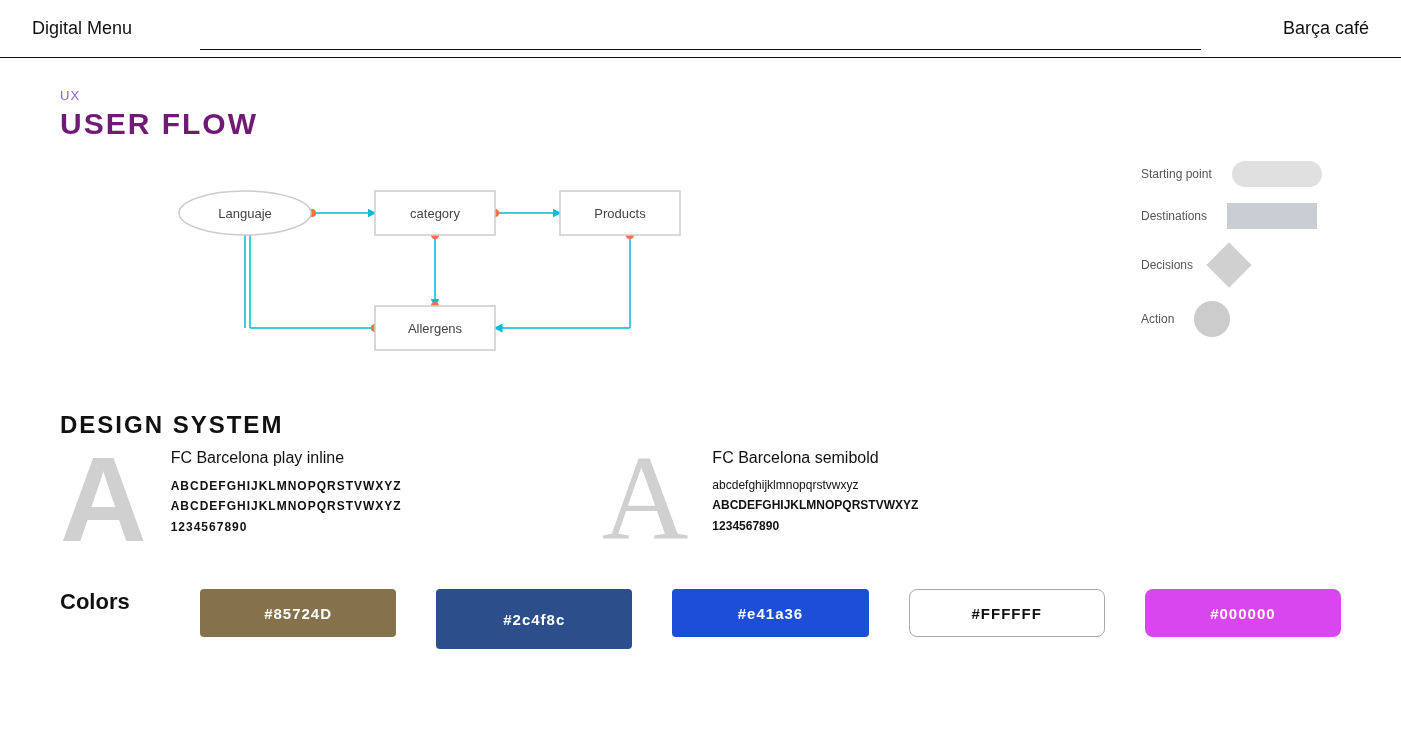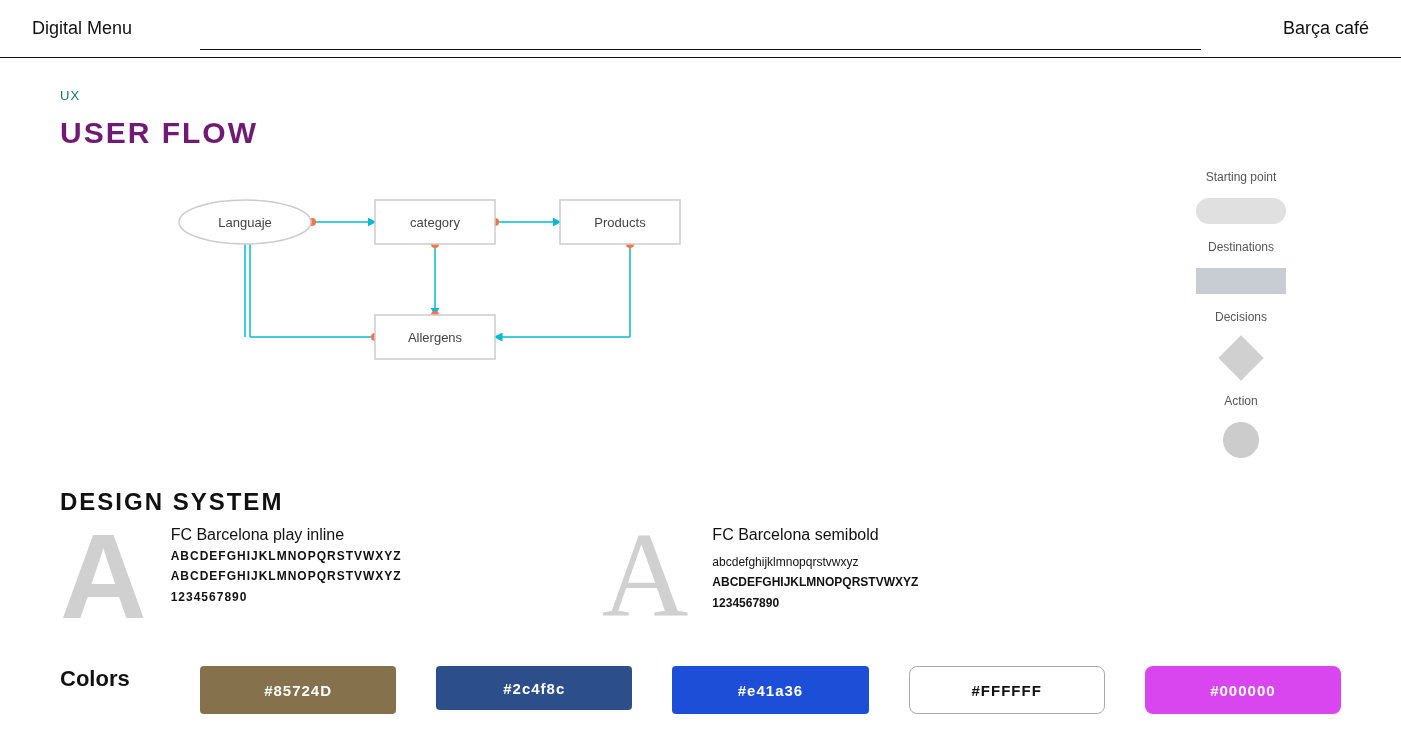--- a/index.html
+++ b/index.html
@@ -35,23 +35,23 @@
     .main {
       padding: 30px 60px 40px 60px;
       display: flex;
       flex-direction: column;
       gap: 0;
     }
 
     
     .ux-label {
       font-size: 13px;
-      color: #0f766e;
+      color: #8b5cf6;
       letter-spacing: 1px;
-      margin-bottom: 13px;
+      margin-bottom: 4px;
     }
     .section-title-ux {
       font-size: 30px;
       font-weight: 700;
       letter-spacing: 2px;
       color: #701a75;
       margin-bottom: 20px;
       text-transform: uppercase;
     }
 
@@ -71,23 +71,22 @@
     
     .legend {
       width: 200px;
       display: flex;
       flex-direction: column;
       gap: 16px;
       padding-top: 0;
     }
     .legend-item {
       display: flex;
-      flex-direction: column;
       align-items: center;
-      gap: 14px;
+      gap: 20px;
     }
     .legend-label {
       font-size: 12px;
       color: #555;
     }
     .legend-shape-oval {
       width: 90px;
       height: 26px;
       border-radius: 50px;
       background: #e0e0e0;
@@ -149,21 +148,21 @@
       margin-top: -10px;
     }
     .font-info {
       display: flex;
       flex-direction: column;
       justify-content: center;
     }
     .font-name {
       font-size: 16px;
       font-weight: 400;
-      margin-bottom: 2px;
+      margin-bottom: 9px;
       color: #111;
     }
     .font-chars {
       font-size: 13px;
       font-weight: 900;
       letter-spacing: 1px;
       line-height: 1.6;
       color: #111;
       font-family: Arial Black, Arial, sans-serif;
     }
@@ -326,21 +325,21 @@
           <div class="font-semibold-chars" style="font-family: Arial, sans-serif; font-weight:700; font-size:12px; line-height:1.7;">1234567890</div>
         </div>
       </div>
     </div>
 
     <div class="colors-section">
       <div class="colors-label">Colors</div>
       <div class="color-swatch" style="background:#85724D; color:#fff; width:200px; height:48px; border-radius:4px; display:flex; align-items:center; justify-content:center; font-size:15px; font-weight:700; letter-spacing:1px;">
         <span>#85724D</span>
       </div>
-      <div class="color-swatch" style="background:#2c4f8c; color:#fff; width:200px; height:44px; border-radius:4px; display:flex; align-items:center; justify-content:center; font-size:15px; font-weight:700; letter-spacing:1px;">
+      <div class="color-swatch" style="background:#2c4f8c; color:#fff; width:200px; height:60px; border-radius:4px; display:flex; align-items:center; justify-content:center; font-size:15px; font-weight:700; letter-spacing:1px;">
         <span>#2c4f8c</span>
       </div>
       <div class="color-swatch" style="background:#1d4ed8; color:#fff; width:200px; height:48px; border-radius:4px; display:flex; align-items:center; justify-content:center; font-size:15px; font-weight:700; letter-spacing:1px;">
         <span>#e41a36</span>
       </div>
       <div class="color-swatch outlined" style="background:#FFFFFF; color:#111; width:200px; height:48px; border-radius:8px; border:1.5px solid #aaa; display:flex; align-items:center; justify-content:center; font-size:15px; font-weight:700; letter-spacing:1px;">
         <span>#FFFFFF</span>
       </div>
       <div class="color-swatch" style="background:#d946ef; color:#fff; width:200px; height:48px; border-radius:8px; display:flex; align-items:center; justify-content:center; font-size:15px; font-weight:700; letter-spacing:1px;">
         <span>#000000</span>

